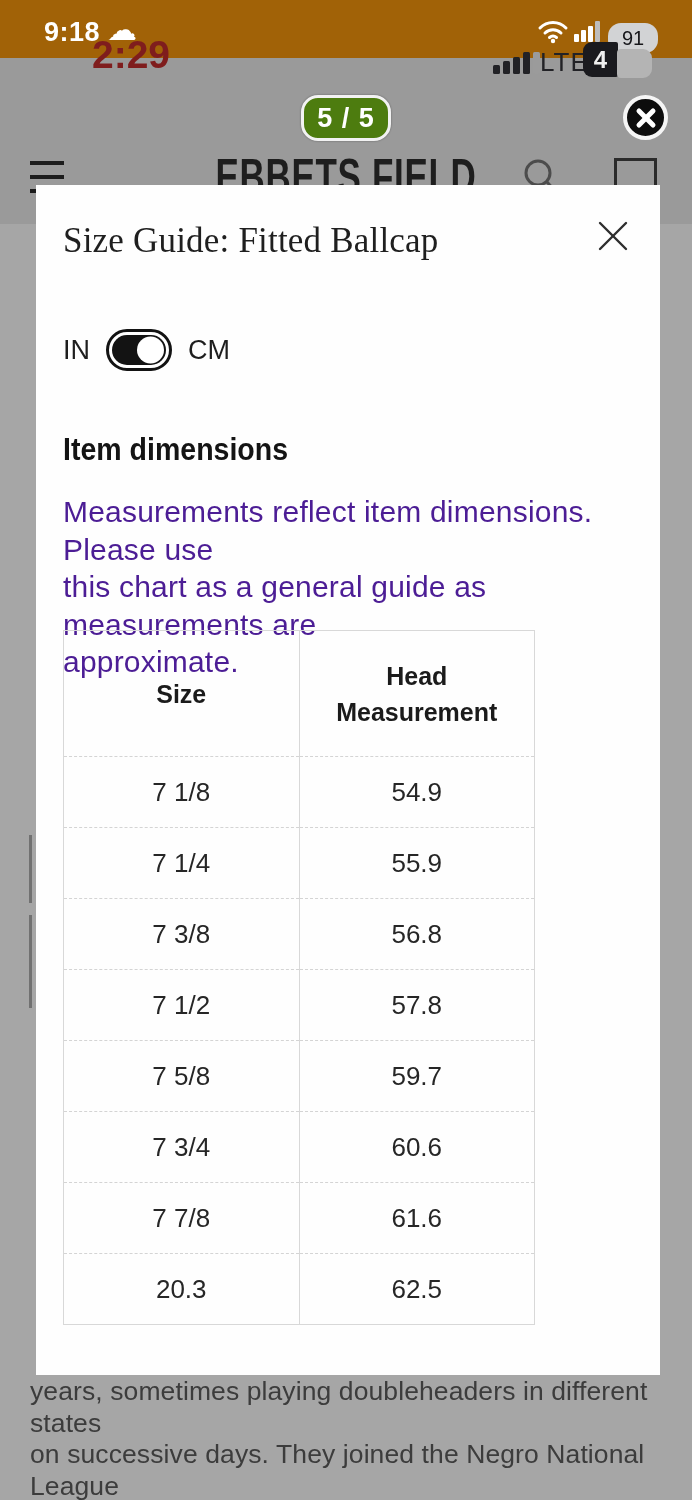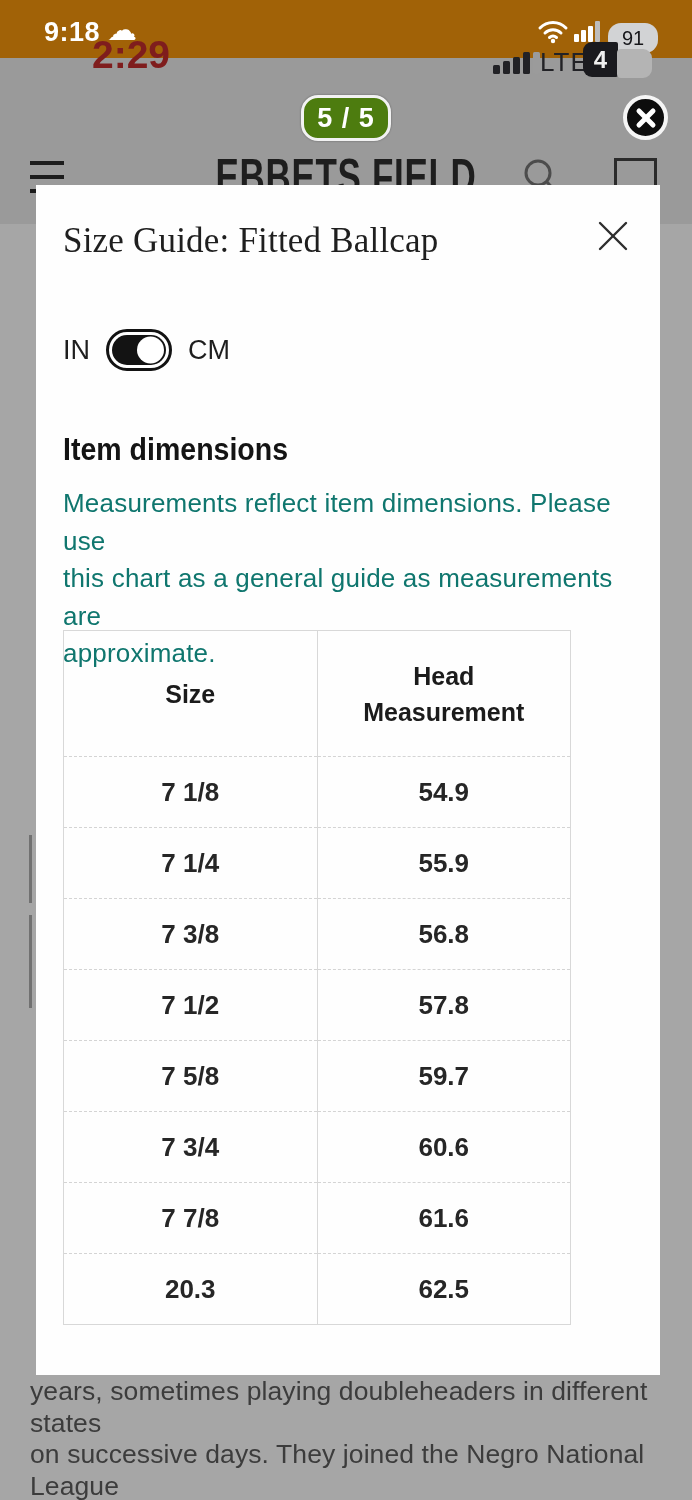--- a/index.html
+++ b/index.html
@@ -51,30 +51,30 @@
   .modal-close { position:absolute; right:30px; top:34px; width:34px; height:34px; cursor:pointer; }
 
   .unit-row { position:absolute; left:27px; top:143px; display:flex; align-items:center; gap:16px; height:44px; }
   .unit-label { font-size:27px; color:#1e1e1e; }
   .toggle { position:relative; width:66px; height:42px; border:3px solid #131313; border-radius:22px; background:#fff; cursor:pointer; }
   .toggle-track { position:absolute; left:3px; top:3px; right:3px; bottom:3px; background:#131313; border-radius:16px; }
   .toggle-knob { position:absolute; right:5px; top:50%; transform:translateY(-50%); width:27px; height:27px; background:#fff; border-radius:50%; }
 
   .section-heading { position:absolute; left:27px; top:247px; font-size:31px; font-weight:bold; color:#141414;
                      transform:scaleX(0.92); transform-origin:left center; letter-spacing:0; }
-  .description { position:absolute; left:27px; top:300px; width:560px; font-size:26px; line-height:37.5px;
-                 color:#0f766e; white-space:pre-line; letter-spacing:.2px; }
-
-  table.size-table { position:absolute; left:27px; top:445px; width:508px; border-collapse:collapse;
+  .description { position:absolute; left:27px; top:308px; width:560px; font-size:30px; line-height:37.5px;
+                 color:#4c1d95; white-space:pre-line; letter-spacing:.2px; }
+
+  table.size-table { position:absolute; left:27px; top:445px; width:472px; border-collapse:collapse;
                      border:1px solid #d8d8d8; table-layout:fixed; }
   .size-table th, .size-table td { text-align:center; vertical-align:middle; }
   .size-table th { height:126px; font-size:25px; font-weight:bold; color:#1b1b1b; line-height:36px;
                    border-bottom:1px dashed #d4d4d4; }
   .size-table th + th, .size-table td + td { border-left:1px solid #d8d8d8; }
-  .size-table td { height:71px; font-size:26px; color:#262626; border-bottom:1px dashed #d4d4d4;font-weight:bold; }
+  .size-table td { height:71px; font-size:26px; color:#262626; border-bottom:1px dashed #d4d4d4; }
   .th-inner { display:inline-block; max-width:190px; }
 
   
   .bg-text { position:absolute; left:30px; top:1376px; width:645px; font-size:26.5px; line-height:31.5px;
              color:#3c3c3c; letter-spacing:.1px; }
   .bg-lines { white-space:pre-line; }
 </style>
 </head>
 <body>
 

